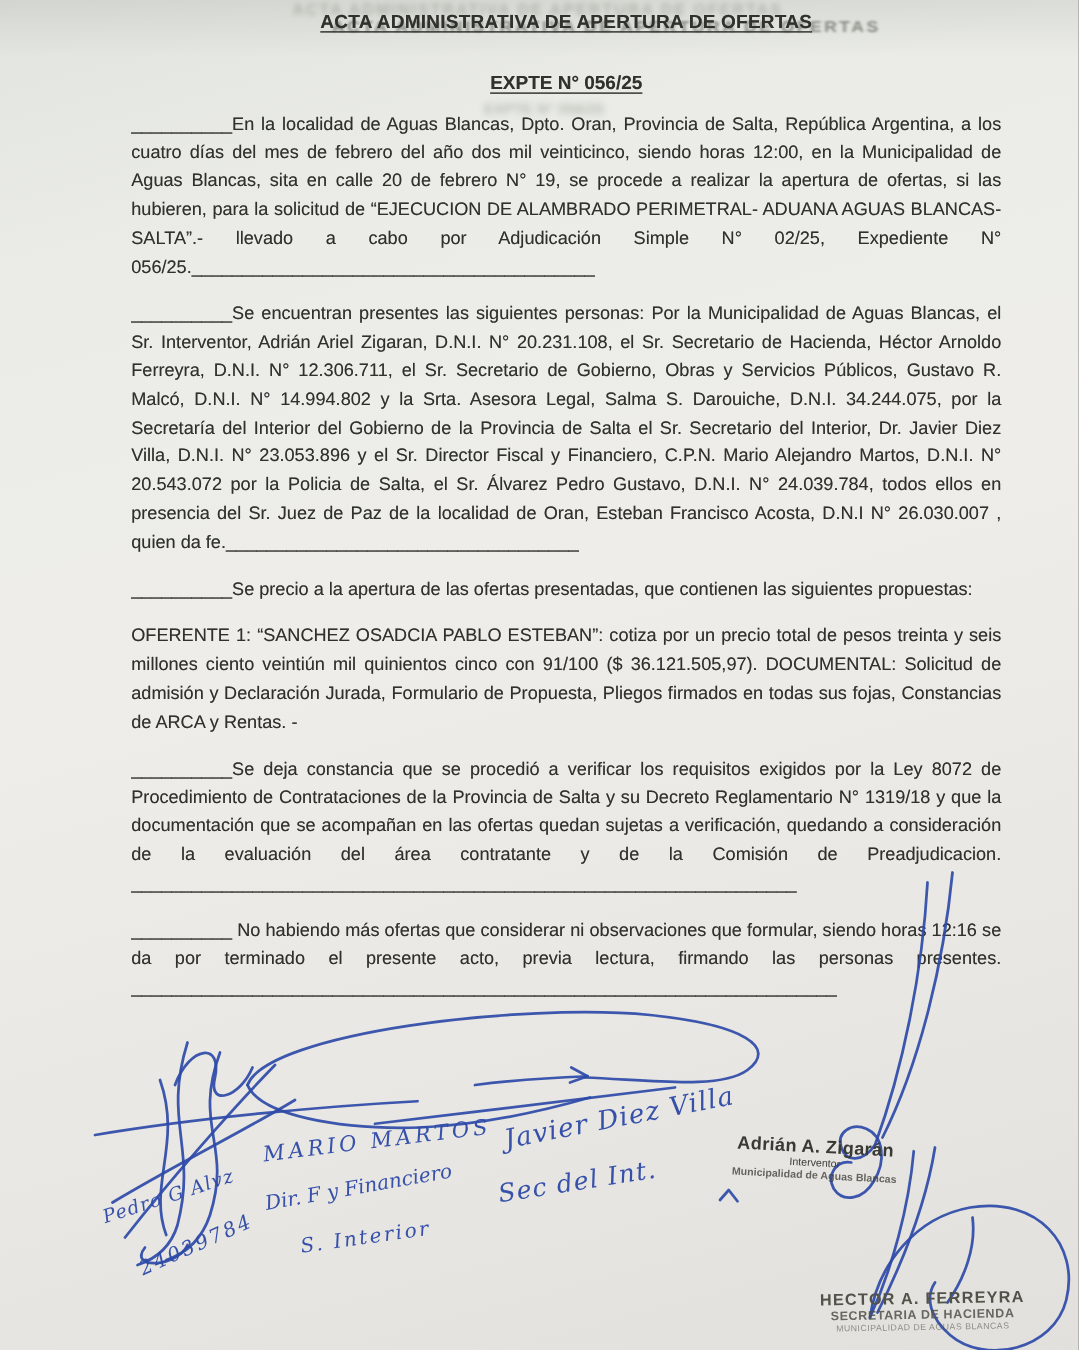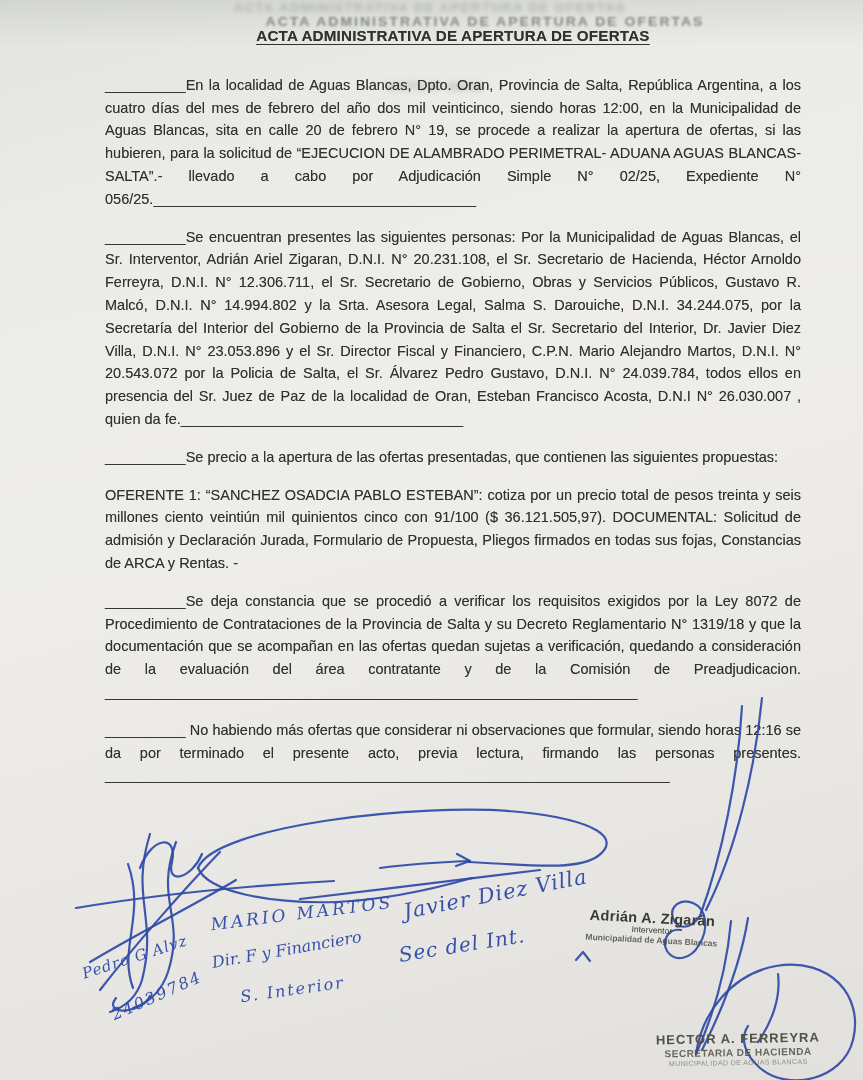--- a/index.html
+++ b/index.html
@@ -18,21 +18,21 @@
   .ghost{
     position:absolute;text-align:center;font-weight:bold;
     pointer-events:none;white-space:nowrap;
   }
   .ghost1{top:0px;left:150px;width:560px;font-size:13px;color:#90988c;filter:blur(2.2px);opacity:.55;letter-spacing:1.5px;}
   .ghost2{top:13px;left:250px;width:470px;font-size:14px;color:#60655a;filter:blur(1.1px);opacity:.7;letter-spacing:2px;transform:scaleY(.9);}
   .ghost3{top:80px;left:330px;width:210px;font-size:12px;color:#8a9284;filter:blur(2.4px);opacity:.5;}
   
   .doc{
     position:absolute;left:105px;top:0;width:696px;
-    padding-top:25px;
+    padding-top:7px;
     font-size:14.5px;line-height:22.8px;
     text-shadow:0 0 .5px rgba(40,40,38,.45);
   }
   .doc-title{
     text-align:center;font-weight:bold;font-size:15.2px;
     text-decoration:underline;text-underline-offset:3px;
     letter-spacing:.2px;margin:0 0 26px 0;
   }
   .doc-expte{
     text-align:center;font-weight:bold;font-size:15.2px;
@@ -74,20 +74,21 @@
 <body>
 
 <div class="page">
 
   <div class="ghost ghost1">ACTA ADMINISTRATIVA DE APERTURA DE OFERTAS</div>
   <div class="ghost ghost2">ACTA ADMINISTRATIVA DE APERTURA DE OFERTAS</div>
   <div class="ghost ghost3">EXPTE N° 056/25</div>
 
   <div class="doc">
     <div class="doc-title">ACTA ADMINISTRATIVA DE APERTURA DE OFERTAS</div>
+    <div class="doc-expte">EXPTE N° 056/25</div>
     <p>__________En la localidad de Aguas Blancas, Dpto. Oran, Provincia de Salta, República Argentina, a los cuatro días del mes de febrero del año dos mil veinticinco, siendo horas 12:00, en la Municipalidad de Aguas Blancas, sita en calle 20 de febrero N° 19, se procede a realizar la apertura de ofertas, si las hubieren, para la solicitud de “EJECUCION DE ALAMBRADO PERIMETRAL- ADUANA AGUAS BLANCAS- SALTA”.- llevado a cabo por Adjudicación Simple N° 02/25, Expediente N° 056/25.________________________________________</p>
     <p>__________Se encuentran presentes las siguientes personas: Por la Municipalidad de Aguas Blancas, el Sr. Interventor, Adrián Ariel Zigaran, D.N.I. N° 20.231.108, el Sr. Secretario de Hacienda, Héctor Arnoldo Ferreyra, D.N.I. N° 12.306.711, el Sr. Secretario de Gobierno, Obras y Servicios Públicos, Gustavo R. Malcó, D.N.I. N° 14.994.802 y la Srta. Asesora Legal, Salma S. Darouiche, D.N.I. 34.244.075, por la Secretaría del Interior del Gobierno de la Provincia de Salta el Sr. Secretario del Interior, Dr. Javier Diez Villa, D.N.I. N° 23.053.896 y el Sr. Director Fiscal y Financiero, C.P.N. Mario Alejandro Martos, D.N.I. N° 20.543.072 por la Policia de Salta, el Sr. Álvarez Pedro Gustavo, D.N.I. N° 24.039.784, todos ellos en presencia del Sr. Juez de Paz de la localidad de Oran, Esteban Francisco Acosta, D.N.I N° 26.030.007 , quien da fe.___________________________________</p>
     <p>__________Se precio a la apertura de las ofertas presentadas, que contienen las siguientes propuestas:</p>
     <p>OFERENTE 1: “SANCHEZ OSADCIA PABLO ESTEBAN”: cotiza por un precio total de pesos treinta y seis millones ciento veintiún mil quinientos cinco con 91/100 ($ 36.121.505,97). DOCUMENTAL: Solicitud de admisión y Declaración Jurada, Formulario de Propuesta, Pliegos firmados en todas sus fojas, Constancias de ARCA y Rentas. -</p>
     <p>__________Se deja constancia que se procedió a verificar los requisitos exigidos por la Ley 8072 de Procedimiento de Contrataciones de la Provincia de Salta y su Decreto Reglamentario N° 1319/18 y que la documentación que se acompañan en las ofertas quedan sujetas a verificación, quedando a consideración de la evaluación del área contratante y de la Comisión de Preadjudicacion. __________________________________________________________________</p>
     <p>__________ No habiendo más ofertas que considerar ni observaciones que formular, siendo horas 12:16 se da por terminado el presente acto, previa lectura, firmando las personas presentes. ______________________________________________________________________</p>
   </div>
 
   <div class="sig-layer">
 

